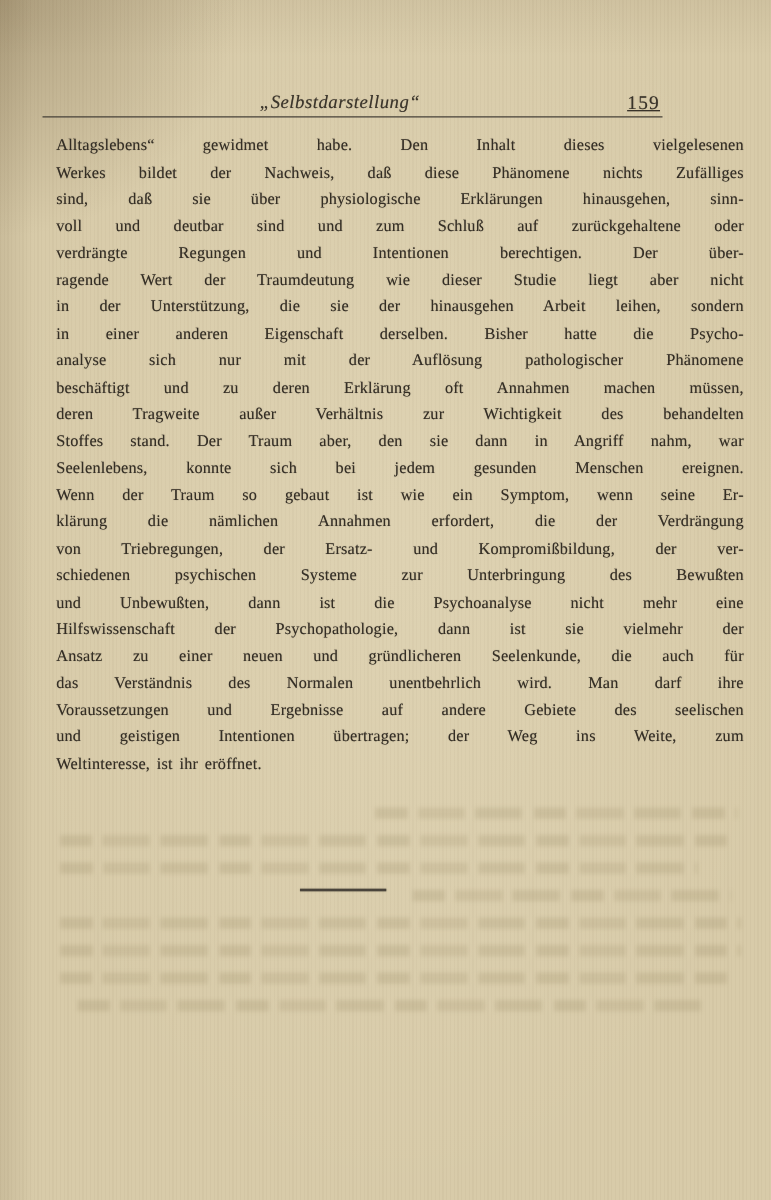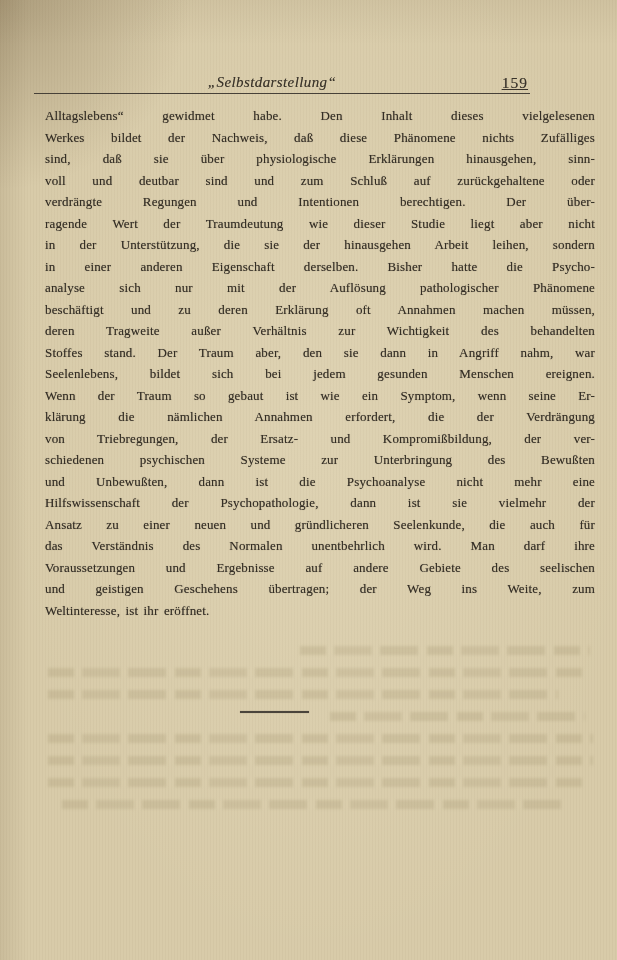--- a/index.html
+++ b/index.html
@@ -108,31 +108,31 @@
       <div class="text-line">sind, daß sie über physiologische Erklärungen hinausgehen, sinn-</div>
       <div class="text-line">voll und deutbar sind und zum Schluß auf zurückgehaltene oder</div>
       <div class="text-line">verdrängte Regungen und Intentionen berechtigen. Der über-</div>
       <div class="text-line">ragende Wert der Traumdeutung wie dieser Studie liegt aber nicht</div>
       <div class="text-line">in der Unterstützung, die sie der hinausgehen Arbeit leihen, sondern</div>
       <div class="text-line">in einer anderen Eigenschaft derselben. Bisher hatte die Psycho-</div>
       <div class="text-line">analyse sich nur mit der Auflösung pathologischer Phänomene</div>
       <div class="text-line">beschäftigt und zu deren Erklärung oft Annahmen machen müssen,</div>
       <div class="text-line">deren Tragweite außer Verhältnis zur Wichtigkeit des behandelten</div>
       <div class="text-line">Stoffes stand. Der Traum aber, den sie dann in Angriff nahm, war</div>
-      <div class="text-line">Seelenlebens, bildet sich bei jedem gesunden Menschen ereignen.</div>
+      <div class="text-line">Seelenlebens, konnte sich bei jedem gesunden Menschen ereignen.</div>
       <div class="text-line">Wenn der Traum so gebaut ist wie ein Symptom, wenn seine Er-</div>
       <div class="text-line">klärung die nämlichen Annahmen erfordert, die der Verdrängung</div>
       <div class="text-line">von Triebregungen, der Ersatz- und Kompromißbildung, der ver-</div>
       <div class="text-line">schiedenen psychischen Systeme zur Unterbringung des Bewußten</div>
       <div class="text-line">und Unbewußten, dann ist die Psychoanalyse nicht mehr eine</div>
       <div class="text-line">Hilfswissenschaft der Psychopathologie, dann ist sie vielmehr der</div>
       <div class="text-line">Ansatz zu einer neuen und gründlicheren Seelenkunde, die auch für</div>
       <div class="text-line">das Verständnis des Normalen unentbehrlich wird. Man darf ihre</div>
       <div class="text-line">Voraussetzungen und Ergebnisse auf andere Gebiete des seelischen</div>
-      <div class="text-line">und geistigen Geschehens übertragen; der Weg ins Weite, zum</div>
+      <div class="text-line">und geistigen Intentionen übertragen; der Weg ins Weite, zum</div>
       <div class="text-line last-line">Weltinteresse, ist ihr eröffnet.</div>
     </div>
 
   <div class="section-divider"></div>
 
   <div class="ghost-line" style="top:646px; left:300px; width:290px;"></div>
   <div class="ghost-line" style="top:668px; left:48px;  width:540px;"></div>
   <div class="ghost-line" style="top:690px; left:48px;  width:510px;"></div>
   <div class="ghost-line" style="top:712px; left:330px; width:255px;"></div>
   <div class="ghost-line" style="top:734px; left:48px;  width:545px;"></div>

